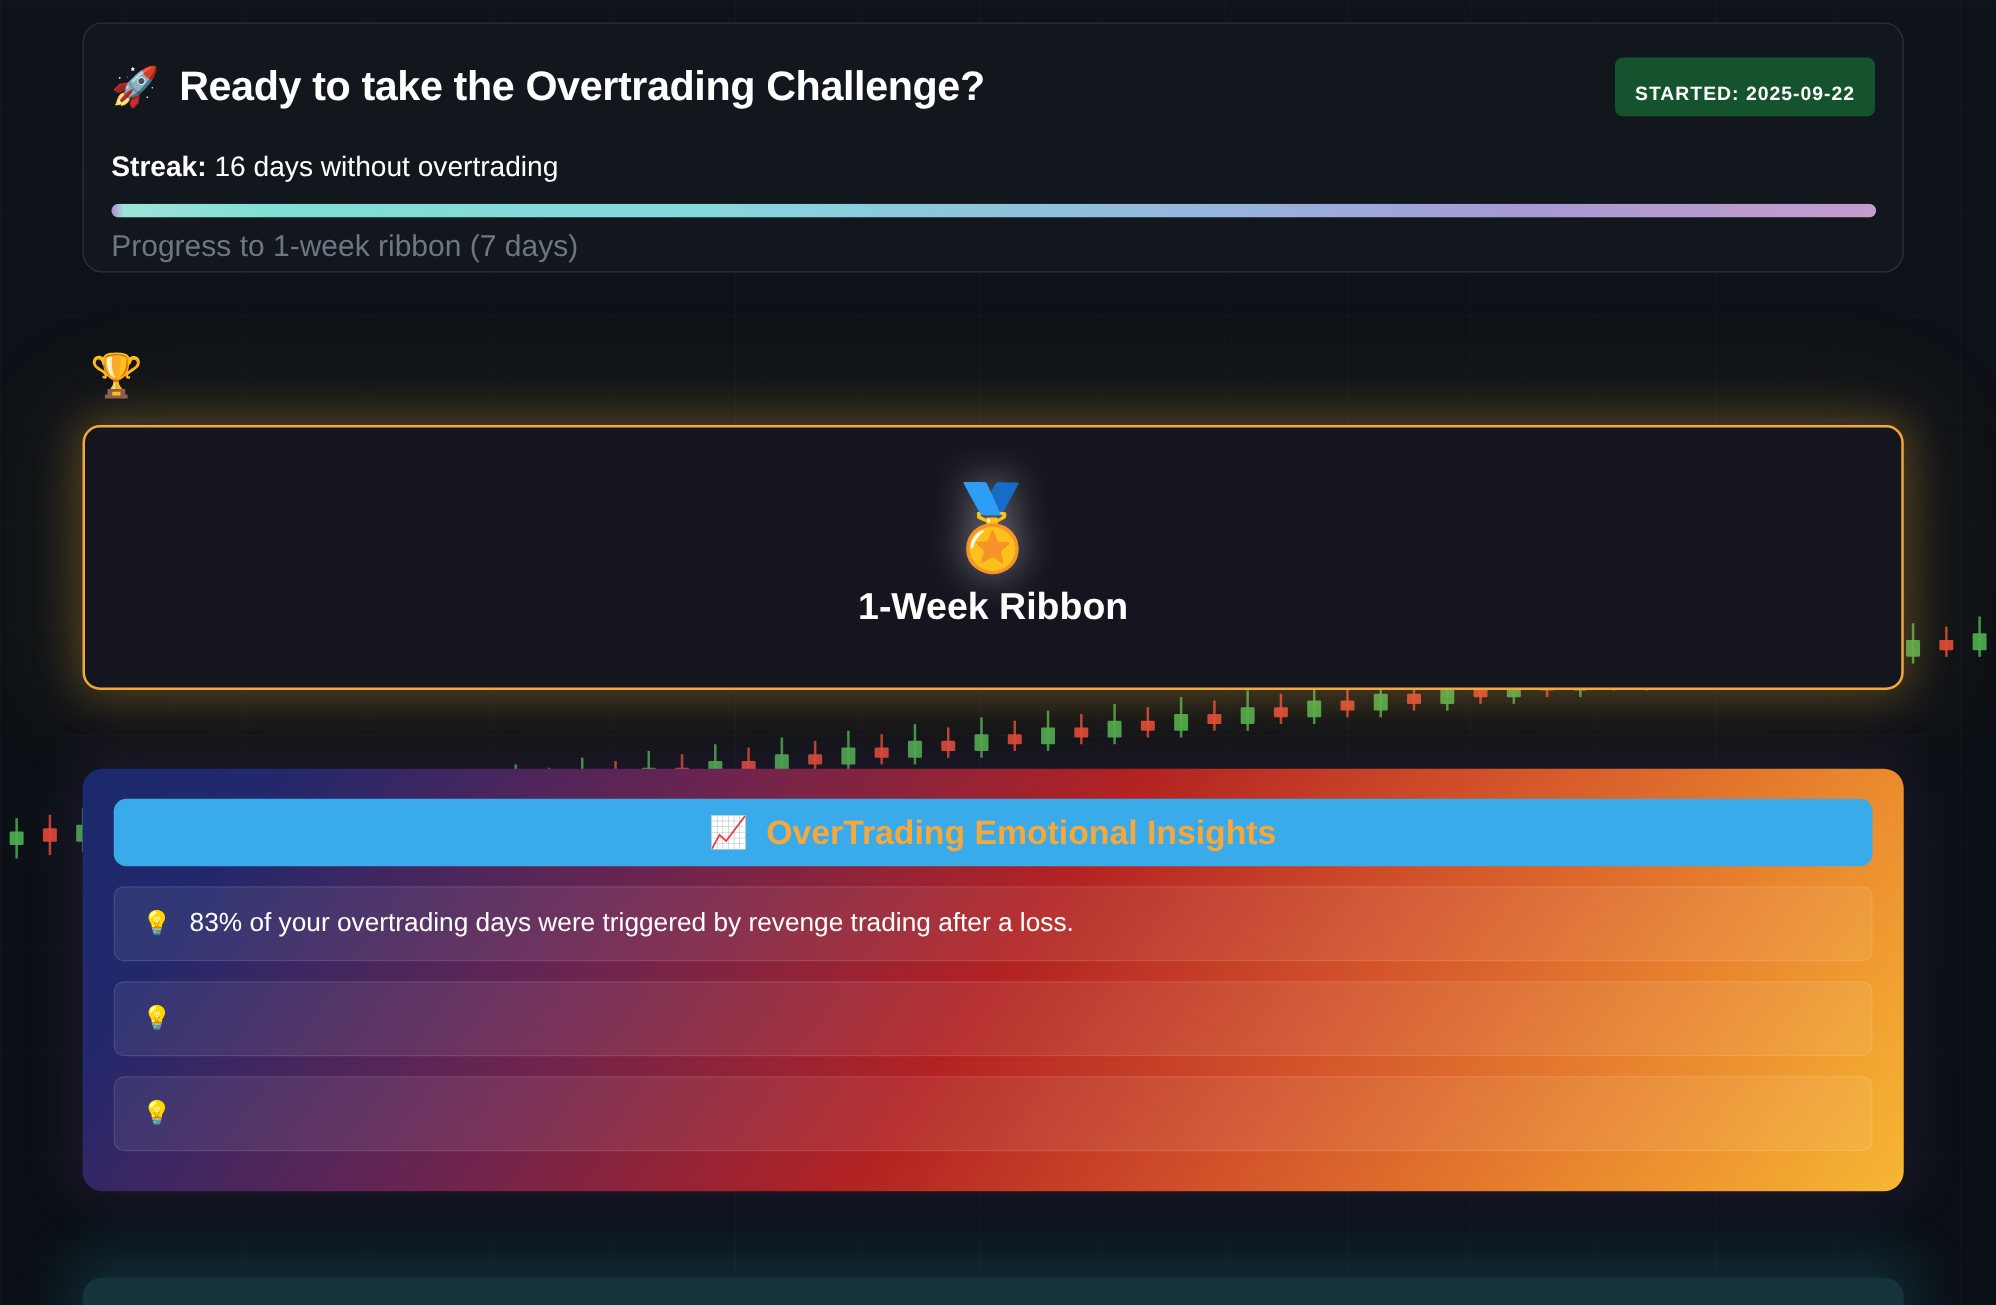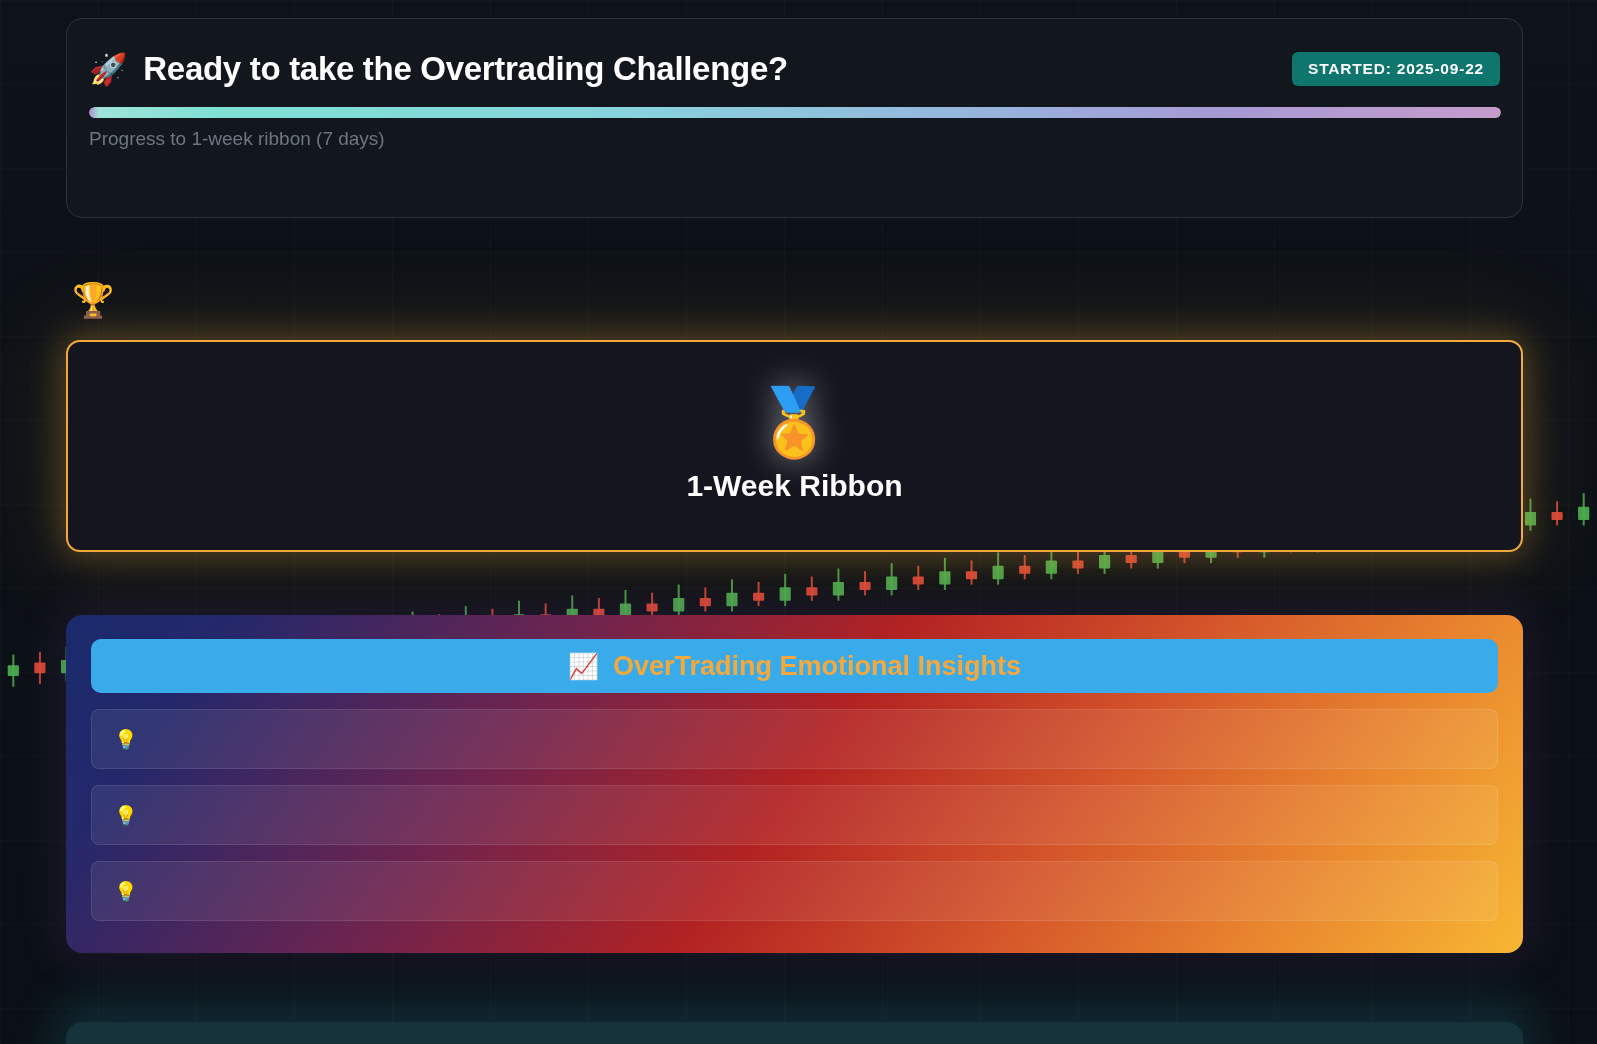--- a/index.html
+++ b/index.html
@@ -72,26 +72,26 @@
     align-items: center;
     gap: 16px;
     font-size: 33px;
     font-weight: 700;
     color: #ffffff;
     letter-spacing: -0.3px;
   }
   .challenge-title .emoji { font-size: 31px; line-height: 1; }
 
   #started-badge {
-    background: #0f766e;
+    background: #14532d;
     color: #ffffff;
     font-size: 15.5px;
     font-weight: 700;
     letter-spacing: 0.8px;
-    padding: 8px 16px 8px 16px;
+    padding: 21px 16px 8px 16px;
     border-radius: 6px;
     white-space: nowrap;
   }
 
   .streak-line {
     margin-top: 30px;
     font-size: 22.5px;
     color: #ffffff;
   }
   .streak-line .lbl { font-weight: 700; }
@@ -108,21 +108,21 @@
   .progress-fill {
     height: 100%;
     width: 100%;
     border-radius: 8px;
     background: linear-gradient(90deg,
       #b08ad0 0px, #9fe3d8 10px, #7fe0d4 9%,
       #86d6dc 35%, #95b6dd 62%, #a79ad4 80%, #c59ccb 100%);
   }
   .progress-caption {
     margin-top: 10px;
-    font-size: 19px;
+    font-size: 24px;
     color: #6e7681;
   }
 
   
   #achievements-heading {
     position: absolute;
     left: 72px;
     top: 280px;
     display: flex;
     align-items: center;
@@ -351,20 +351,23 @@
   <div class="card" id="challenge-card">
 
     <div class="challenge-head">
       <div class="challenge-title">
         <span class="emoji">🚀</span>
         <span>Ready to take the Overtrading Challenge?</span>
       </div>
       <div id="started-badge">STARTED: 2025-09-22</div>
     </div>
 
+    <div class="streak-line">
+      <span class="lbl">Streak:</span><span class="val"> 16 days without overtrading</span>
+    </div>
 
     <div class="progress-track">
       <div class="progress-fill" id="progress-fill" style="width: 100%;"></div>
     </div>
 
     <div class="progress-caption">Progress to 1-week ribbon (7 days)</div>
   </div>
 
   <div id="achievements-heading">
     <span class="emoji">🏆</span>
@@ -377,20 +380,21 @@
 
   <div class="card" id="insights-card">
 
     <div id="insights-header">
       <span class="emoji">📈</span>
       <span>OverTrading Emotional Insights</span>
     </div>
 
     <div class="insight-row">
       <span class="emoji">💡</span>
+      <span>83% of your overtrading days were triggered by revenge trading after a loss.</span>
     </div>
 
     <div class="insight-row">
       <span class="emoji">💡</span>
     </div>
 
     <div class="insight-row">
       <span class="emoji">💡</span>
     </div>
   </div>

